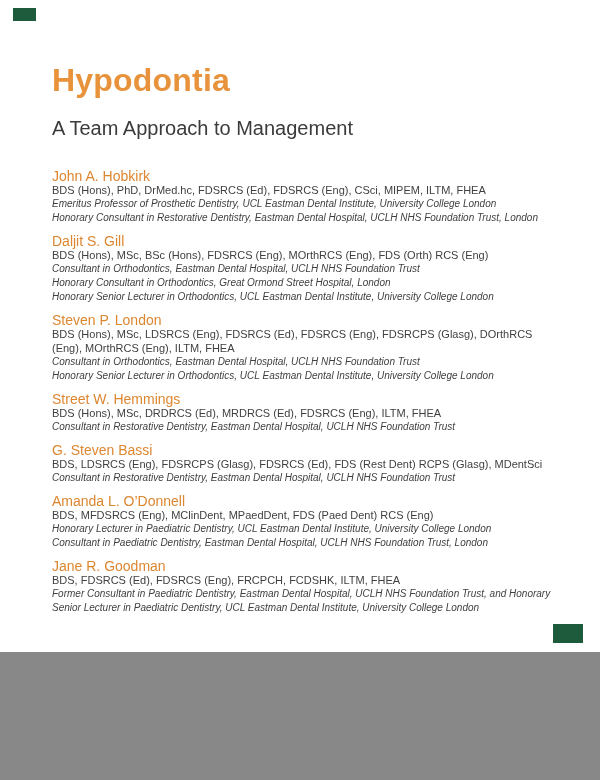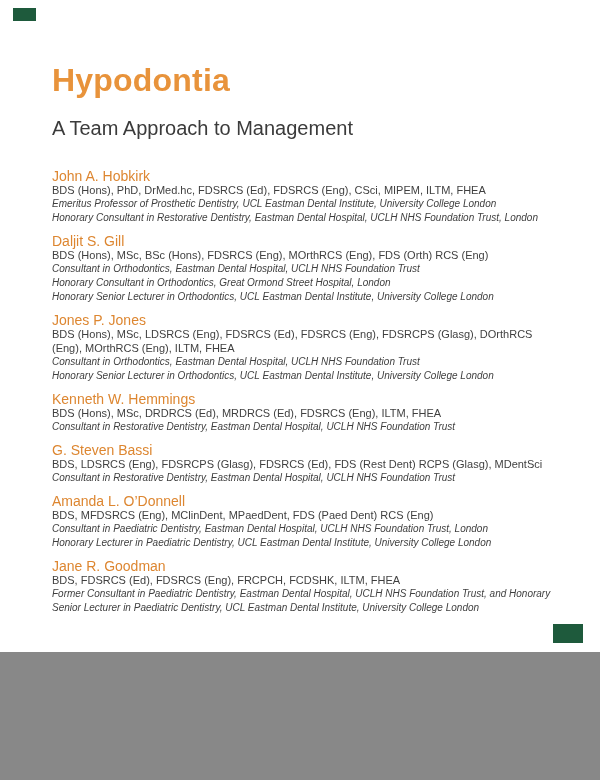--- a/index.html
+++ b/index.html
@@ -113,43 +113,43 @@
 
       <div class="author-block">
         <div class="name">Daljit S. Gill</div>
         <div class="quals">BDS (Hons), MSc, BSc (Hons), FDSRCS (Eng), MOrthRCS (Eng), FDS (Orth) RCS (Eng)</div>
         <div class="role">Consultant in Orthodontics, Eastman Dental Hospital, UCLH NHS Foundation Trust</div>
         <div class="role">Honorary Consultant in Orthodontics, Great Ormond Street Hospital, London</div>
         <div class="role">Honorary Senior Lecturer in Orthodontics, UCL Eastman Dental Institute, University College London</div>
       </div>
 
       <div class="author-block">
-        <div class="name">Jones P. Jones</div>
+        <div class="name">Steven P. London</div>
         <div class="quals">BDS (Hons), MSc, LDSRCS (Eng), FDSRCS (Ed), FDSRCS (Eng), FDSRCPS (Glasg), DOrthRCS (Eng), MOrthRCS (Eng), ILTM, FHEA</div>
         <div class="role">Consultant in Orthodontics, Eastman Dental Hospital, UCLH NHS Foundation Trust</div>
         <div class="role">Honorary Senior Lecturer in Orthodontics, UCL Eastman Dental Institute, University College London</div>
       </div>
 
       <div class="author-block">
-        <div class="name">Kenneth W. Hemmings</div>
+        <div class="name">Street W. Hemmings</div>
         <div class="quals">BDS (Hons), MSc, DRDRCS (Ed), MRDRCS (Ed), FDSRCS (Eng), ILTM, FHEA</div>
         <div class="role">Consultant in Restorative Dentistry, Eastman Dental Hospital, UCLH NHS Foundation Trust</div>
       </div>
 
       <div class="author-block">
         <div class="name">G. Steven Bassi</div>
         <div class="quals">BDS, LDSRCS (Eng), FDSRCPS (Glasg), FDSRCS (Ed), FDS (Rest Dent) RCPS (Glasg), MDentSci</div>
         <div class="role">Consultant in Restorative Dentistry, Eastman Dental Hospital, UCLH NHS Foundation Trust</div>
       </div>
 
       <div class="author-block">
         <div class="name">Amanda L. O’Donnell</div>
         <div class="quals">BDS, MFDSRCS (Eng), MClinDent, MPaedDent, FDS (Paed Dent) RCS (Eng)</div>
+        <div class="role">Honorary Lecturer in Paediatric Dentistry, UCL Eastman Dental Institute, University College London</div>
         <div class="role">Consultant in Paediatric Dentistry, Eastman Dental Hospital, UCLH NHS Foundation Trust, London</div>
-        <div class="role">Honorary Lecturer in Paediatric Dentistry, UCL Eastman Dental Institute, University College London</div>
       </div>
 
       <div class="author-block">
         <div class="name">Jane R. Goodman</div>
         <div class="quals">BDS, FDSRCS (Ed), FDSRCS (Eng), FRCPCH, FCDSHK, ILTM, FHEA</div>
         <div class="role">Former Consultant in Paediatric Dentistry, Eastman Dental Hospital, UCLH NHS Foundation Trust, and Honorary Senior Lecturer in Paediatric Dentistry, UCL Eastman Dental Institute, University College London</div>
       </div>
 
     </div>
   </div>

